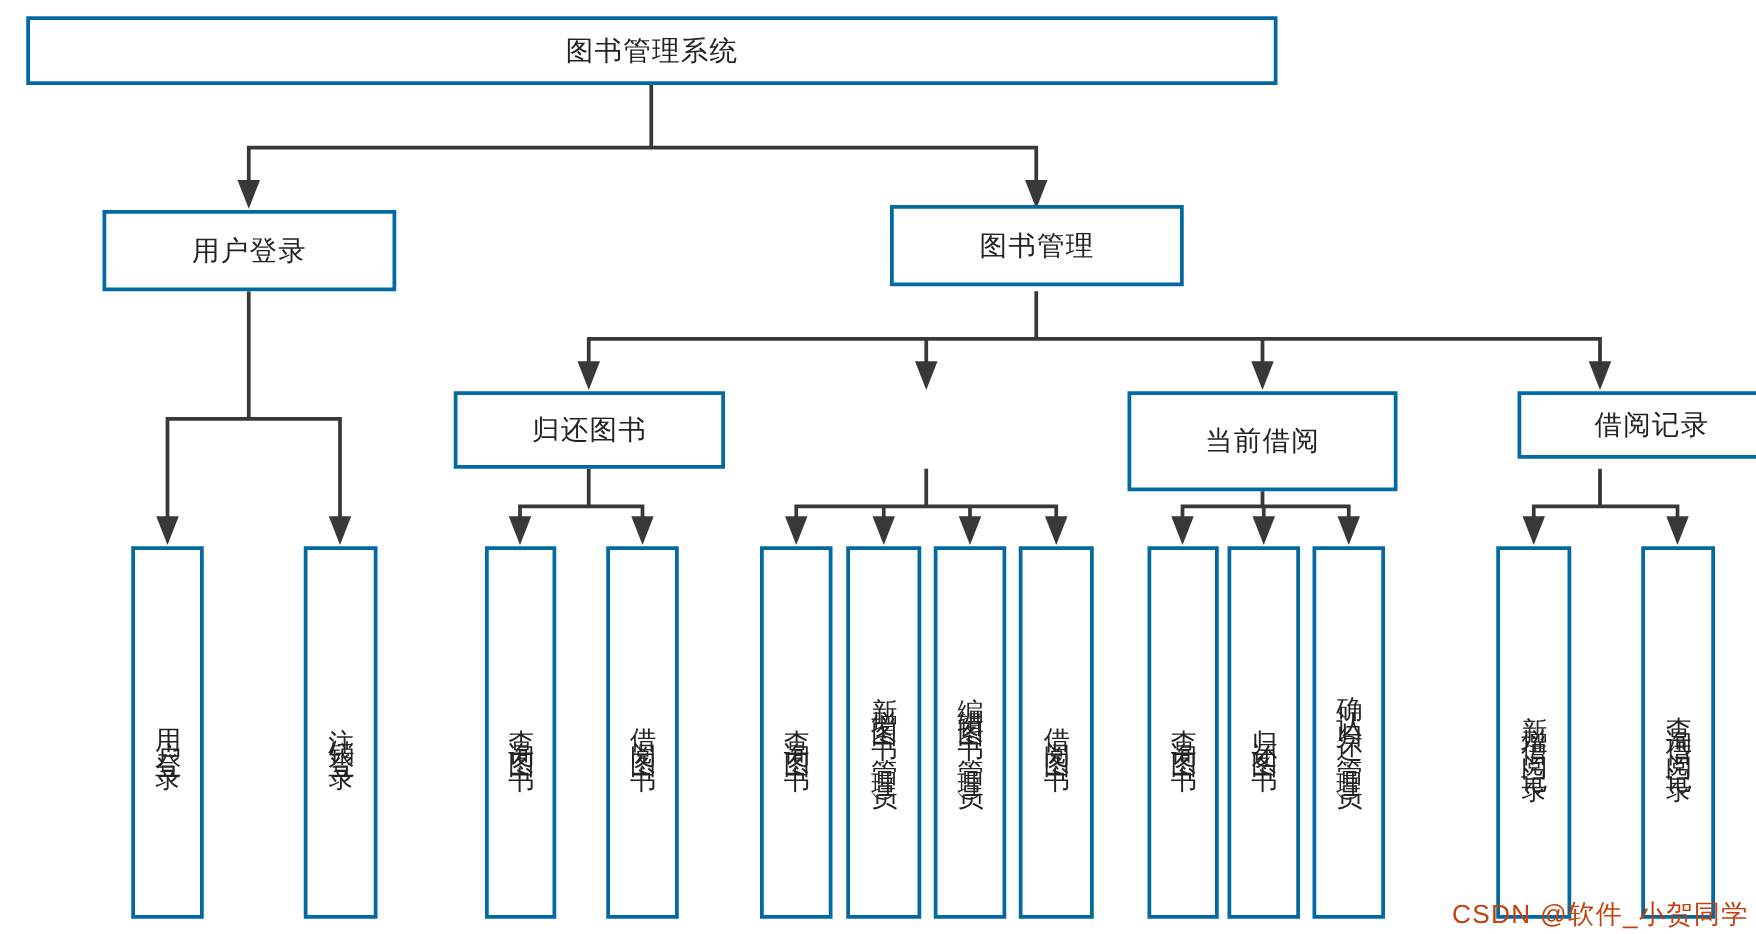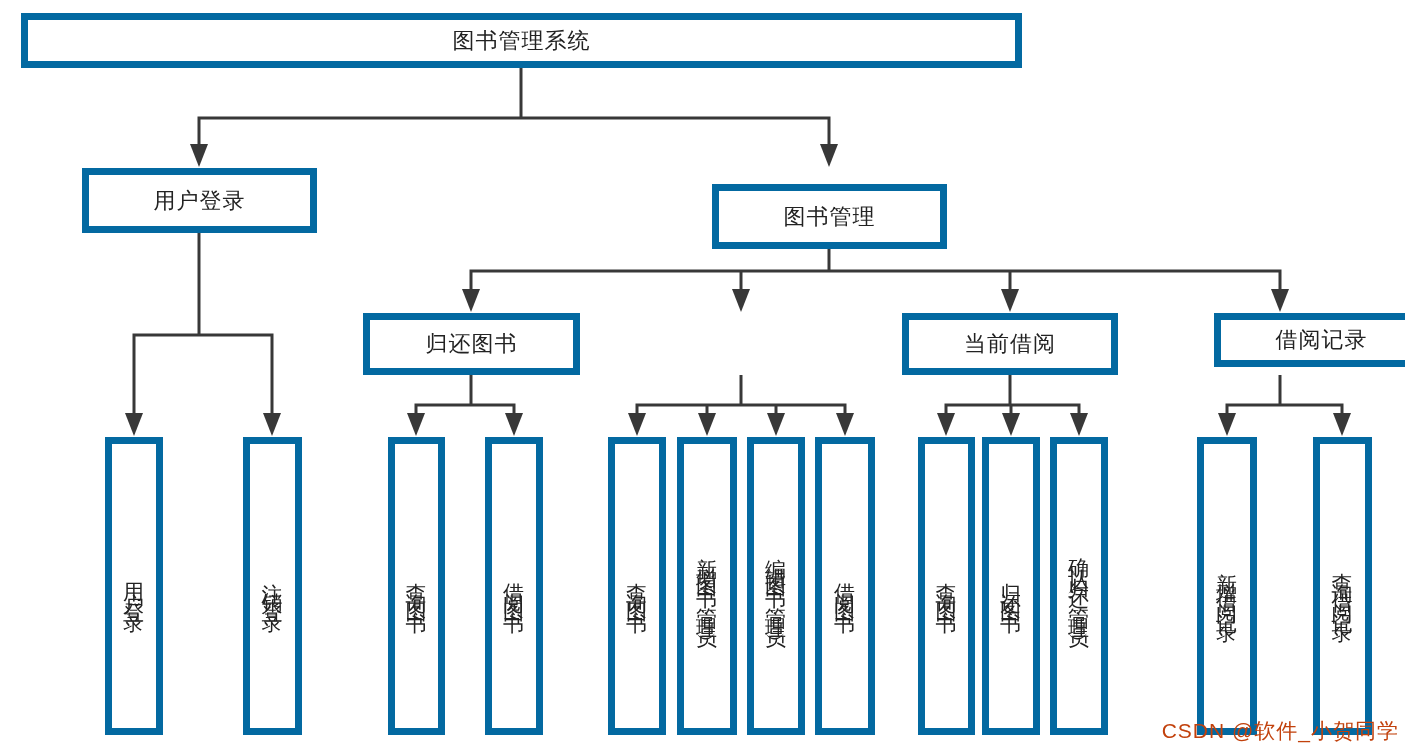--- a/index.html
+++ b/index.html
@@ -8,21 +8,21 @@
     width:1405px;height:747px;
     background:#ffffff;
     font-family:"Liberation Sans","DejaVu Sans",sans-serif;
     overflow:hidden;
   }
   svg.wires{position:absolute;left:0;top:0;z-index:1;}
   .node{
     position:absolute;
     box-sizing:border-box;
     background:#ffffff;
-    border:7px solid #0369a1;
+    border:3px solid #0369a1;
     display:flex;
     align-items:center;
     justify-content:center;
     color:#222222;
     z-index:2;
   }
   .node.h{font-size:22px;letter-spacing:1px;}
   .node.v{font-size:21px;}
   .vtext{
     writing-mode:vertical-rl;
@@ -94,24 +94,24 @@
       <polygon points="1002,413 1020,413 1011,436"></polygon>
       <polygon points="1070,413 1088,413 1079,436"></polygon>
       <polygon points="1218,413 1236,413 1227,436"></polygon>
       <polygon points="1333,413 1351,413 1342,436"></polygon>
     </g>
   </svg>
 
   <div class="node h" style="left:21px;top:13px;width:1001px;height:55px">图书管理系统</div>
 
   <div class="node h" style="left:82px;top:168px;width:235px;height:65px">用户登录</div>
-  <div class="node h" style="left:712px;top:184px;width:235px;height:65px">图书管理</div>
+  <div class="node h" style="left:712px;top:164px;width:235px;height:65px">图书管理</div>
 
   <div class="node h" style="left:363px;top:313px;width:217px;height:62px">归还图书</div>
-  <div class="node h" style="left:902px;top:313px;width:216px;height:62px">当前借阅</div>
+  <div class="node h" style="left:902px;top:313px;width:216px;height:80px">当前借阅</div>
   <div class="node h" style="left:1214px;top:313px;width:215px;height:54px">借阅记录</div>
 
   <div class="node v" style="left:105px;top:437px;width:58px;height:298px">
     <span class="vtext">用户登录</span>
   </div>
   <div class="node v" style="left:243px;top:437px;width:59px;height:298px">
     <span class="vtext">注销登录</span>
   </div>
 
   <div class="node v" style="left:388px;top:437px;width:57px;height:298px">

